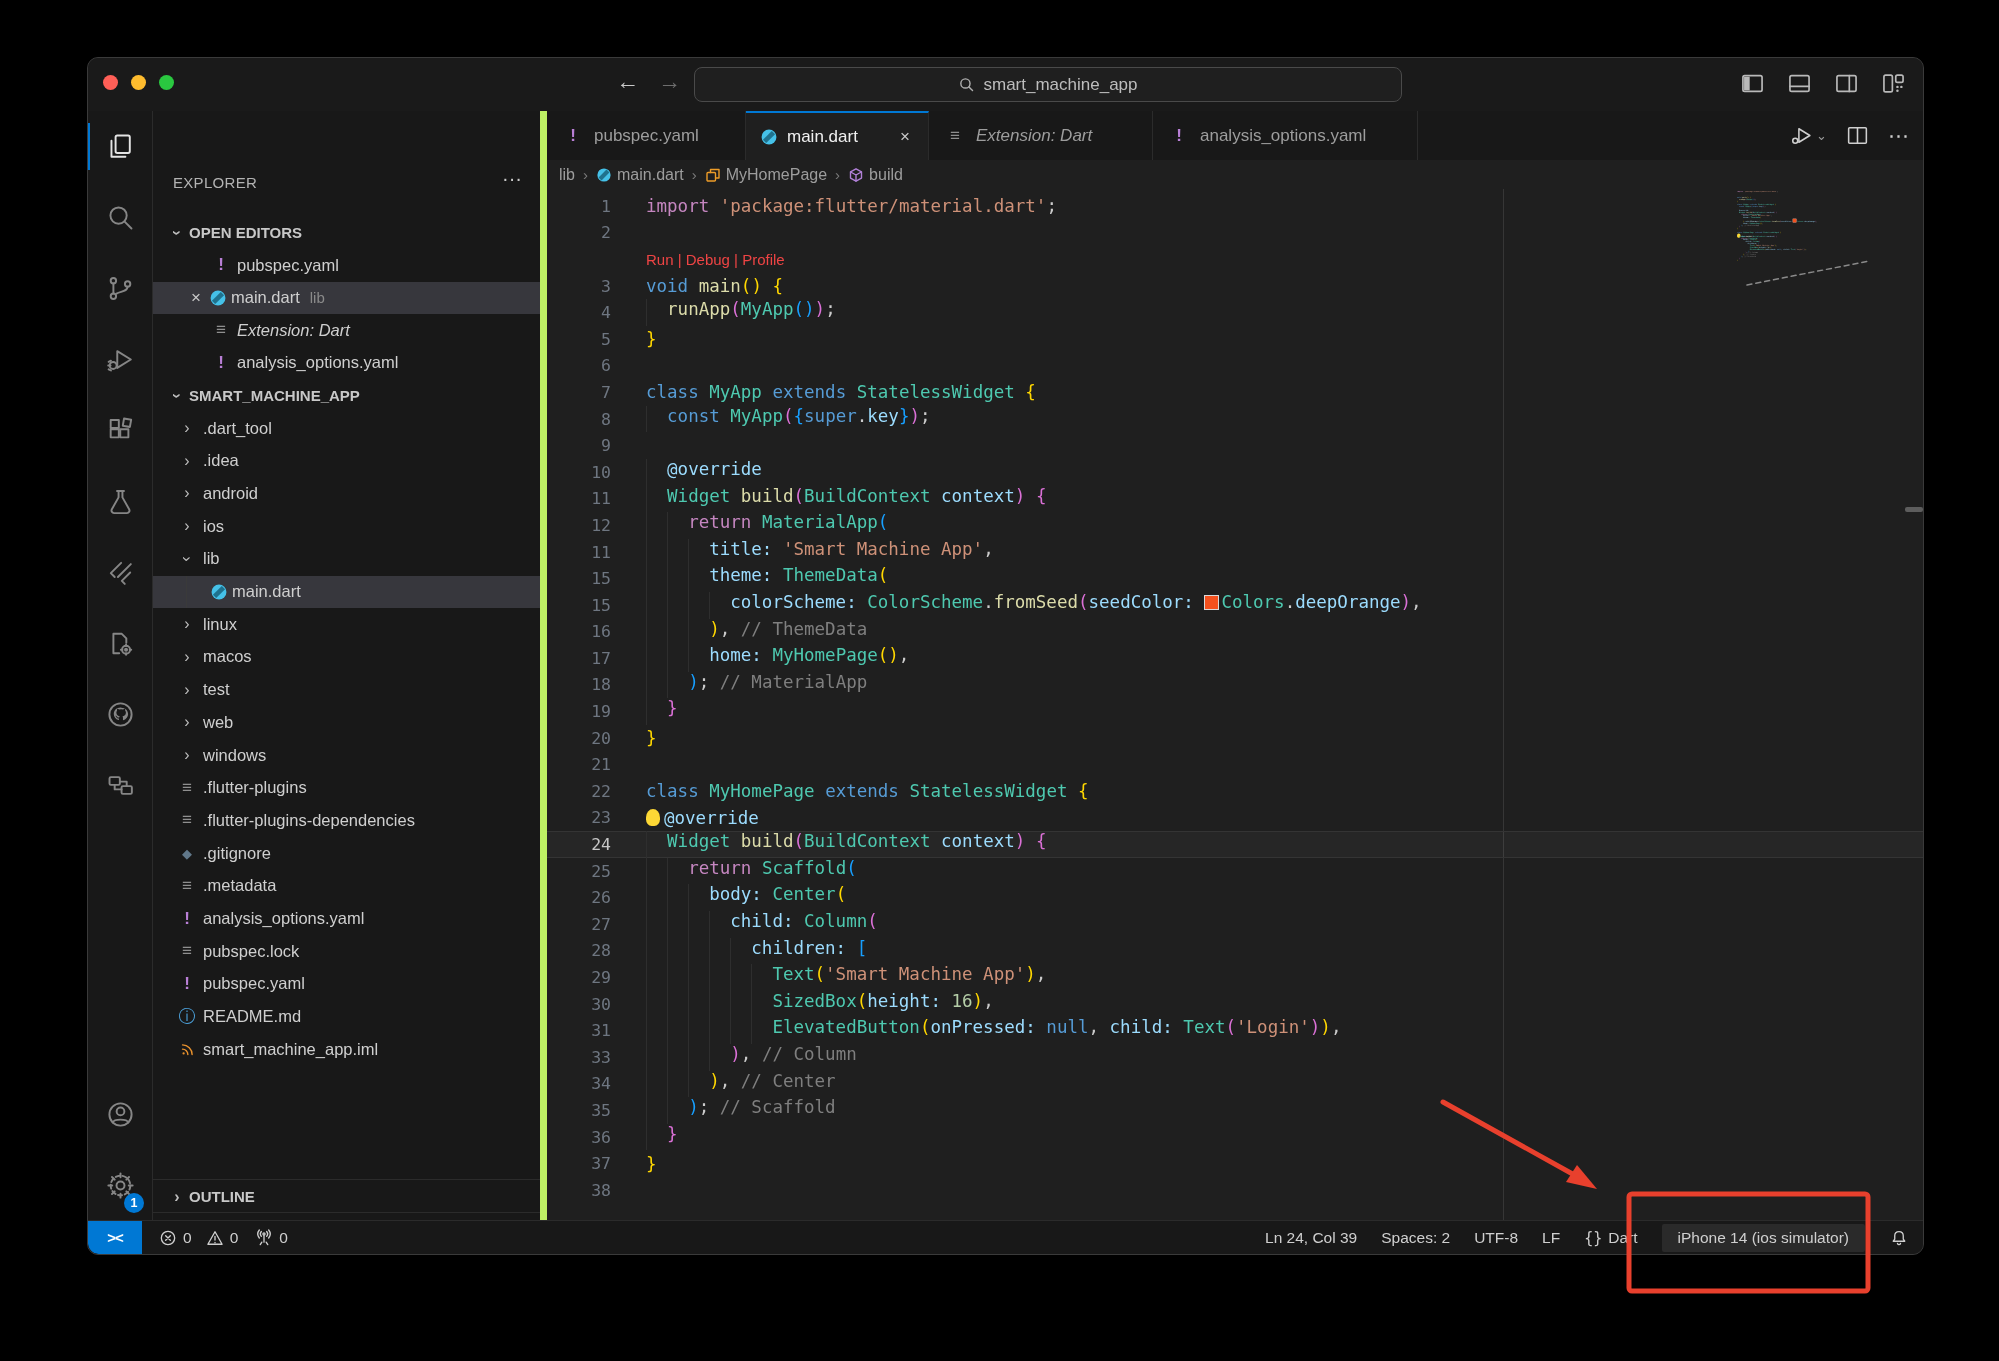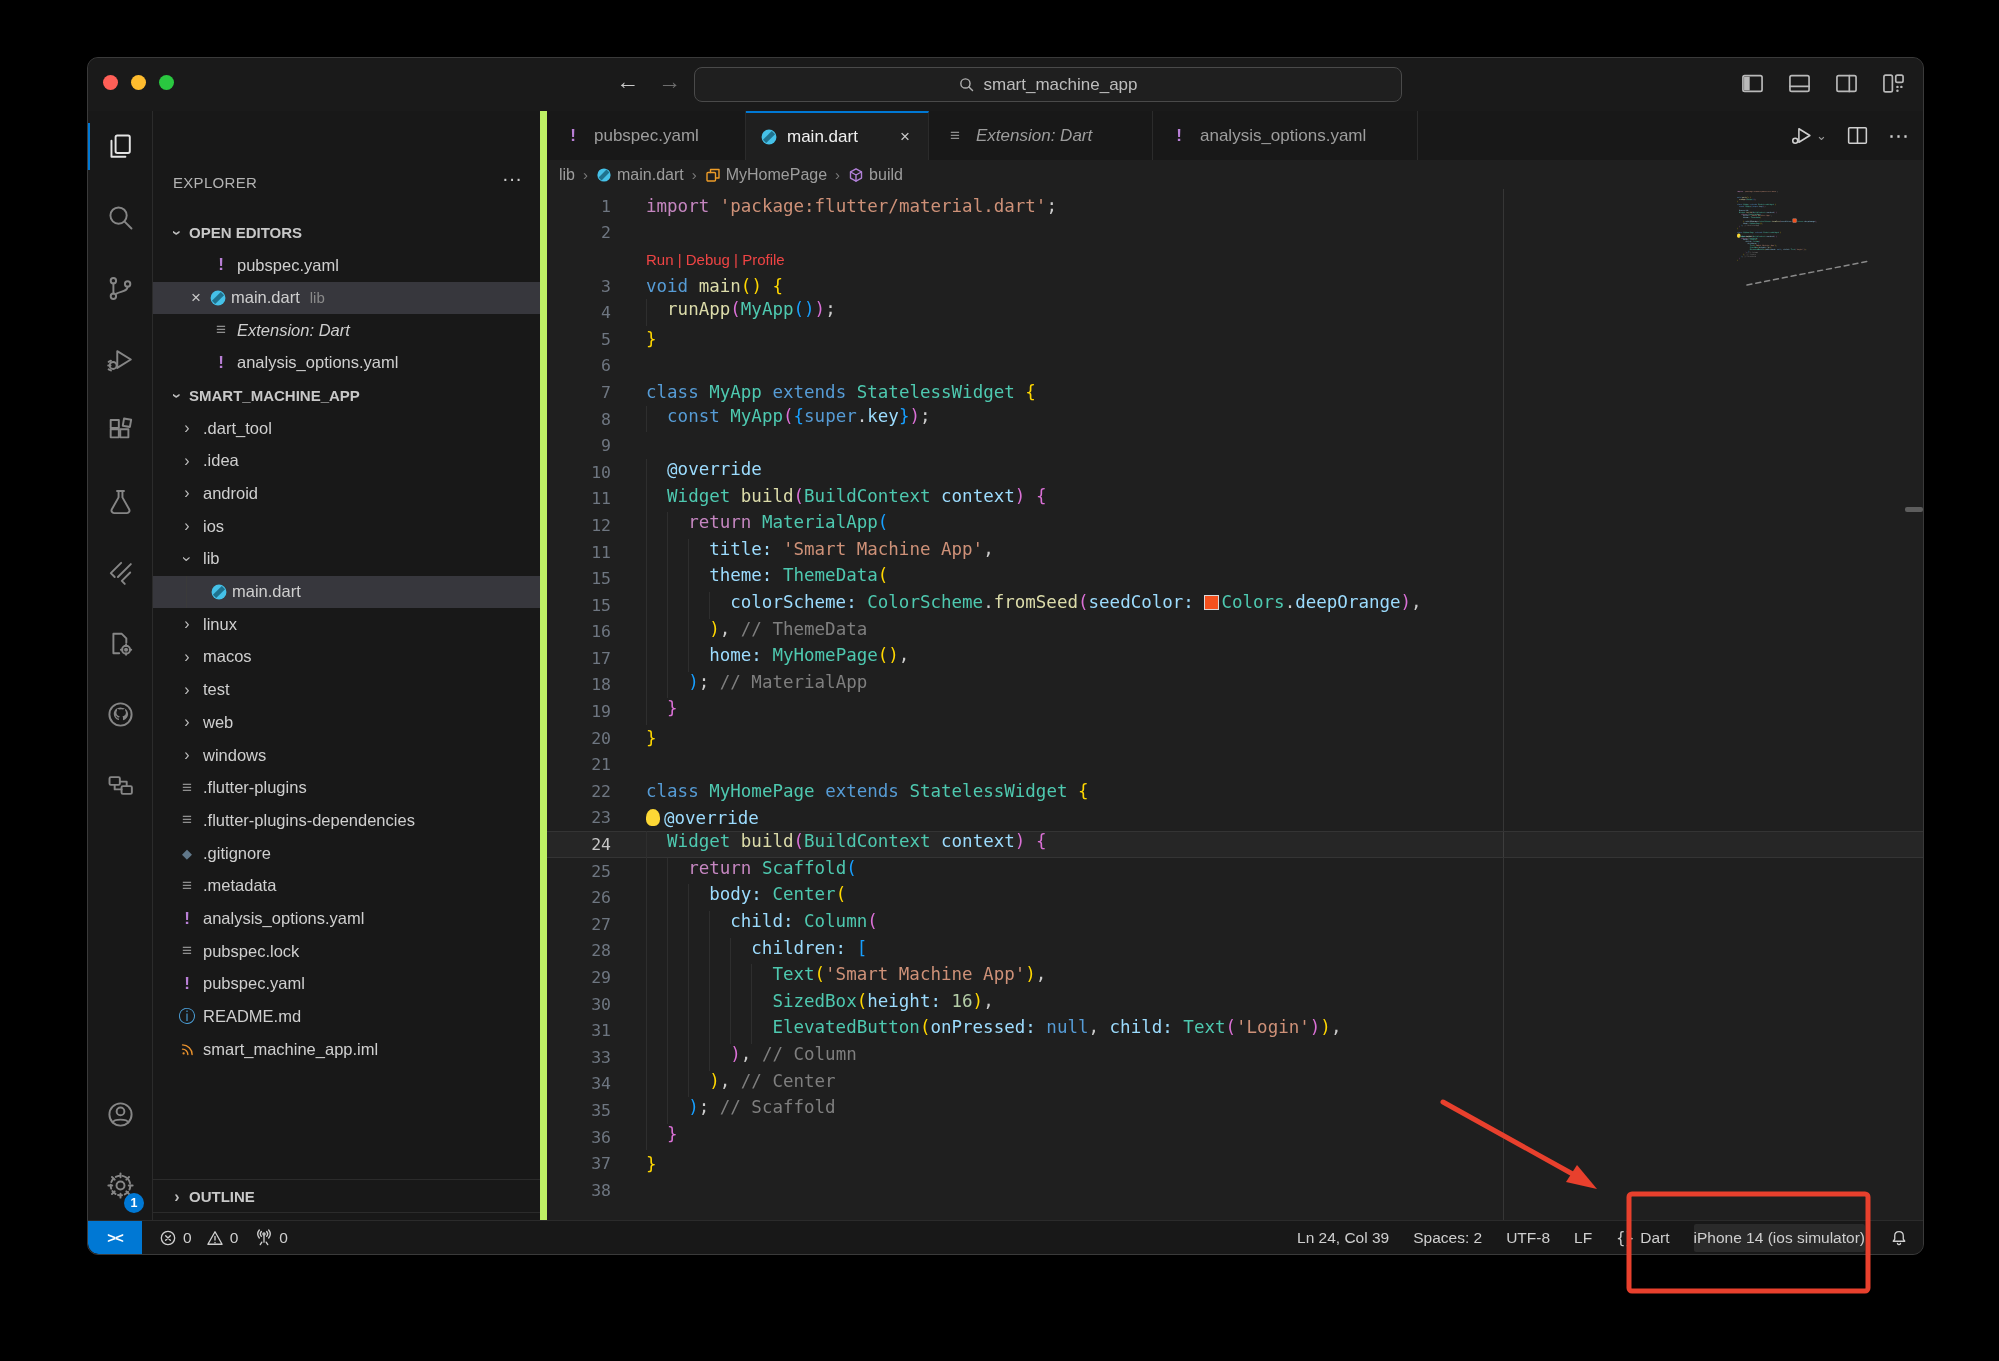--- a/index.html
+++ b/index.html
@@ -77,21 +77,21 @@
   .mrow .ind{border:none;width:2ch;height:7.4px;}
   #mini-dash{position:absolute;left:1196px;top:68px;width:130px;height:32px;}
   #scrolldash{position:absolute;left:1358px;top:318px;width:18px;height:5px;background:#5d5d5d;border-radius:2px;}
   
   #statusbar{position:absolute;left:0;right:0;bottom:0;height:33px;background:#181818;border-top:1px solid #2b2b2b;display:flex;align-items:center;color:#cfcfcf;font-size:15.5px;}
   #remote-btn{width:54px;height:33px;background:#0078d4;color:#fff;display:flex;align-items:center;justify-content:center;font-size:15px;font-weight:700;letter-spacing:-1px;border-bottom-left-radius:11px;flex:none;}
   .st-group{display:flex;align-items:center;gap:5px;margin-left:16px;}
   .st-group svg,#st-right svg{width:20px;height:20px;stroke:#cfcfcf;fill:none;stroke-width:1.6;}
   #st-right{position:absolute;right:14px;display:flex;align-items:center;gap:24px;}
   .st-item{display:flex;align-items:center;gap:6px;}
-  .st-item.hl{background:rgba(255,255,255,.08);padding:5px 0;border-radius:2px;}
+  .st-item.hl{background:rgba(255,255,255,.08);padding:5px 16px;border-radius:2px;}
   
   #annotation{position:absolute;left:0;top:0;width:1999px;height:1361px;pointer-events:none;}
 </style>
 </head>
 <body>
 
 <div id="canvas">
   <div id="window">
 
     <div id="titlebar">

